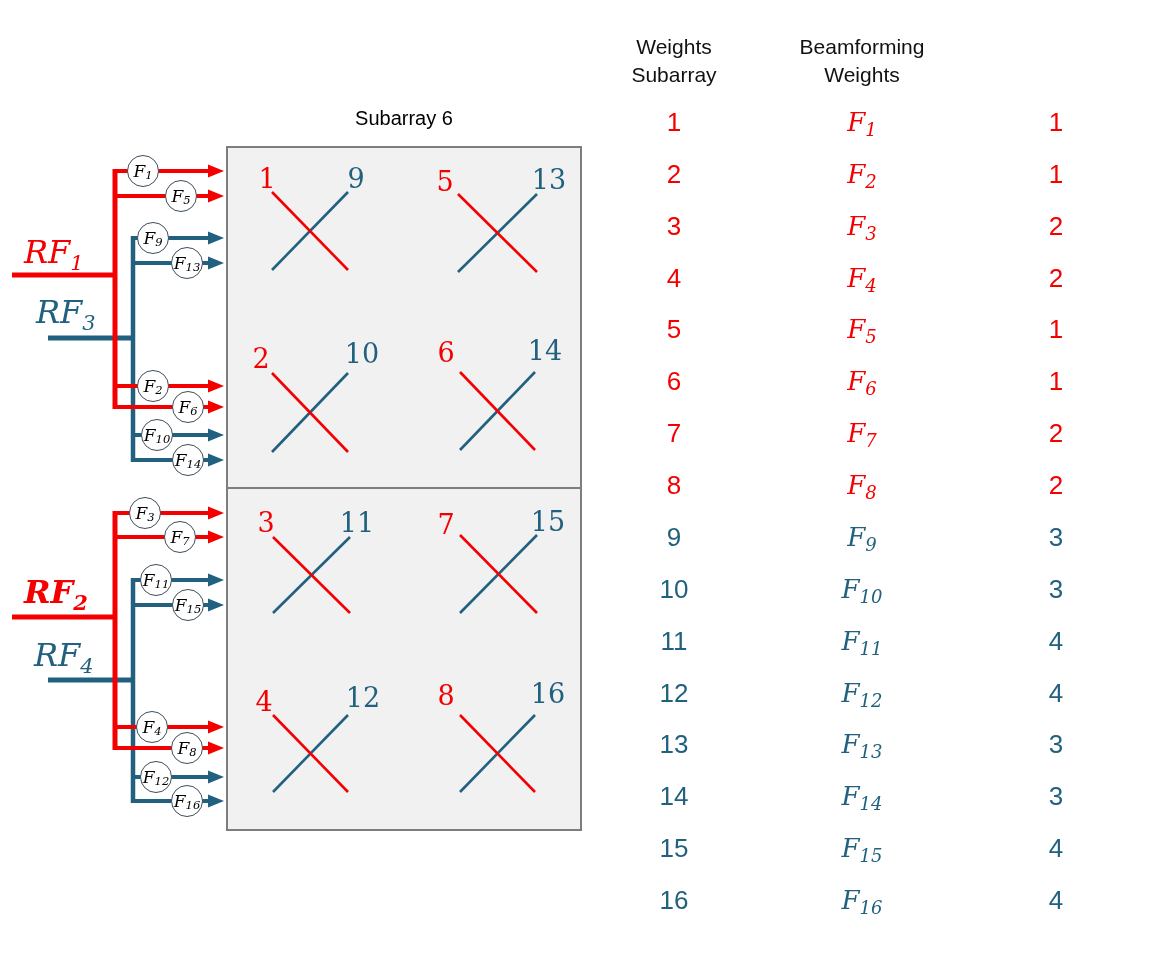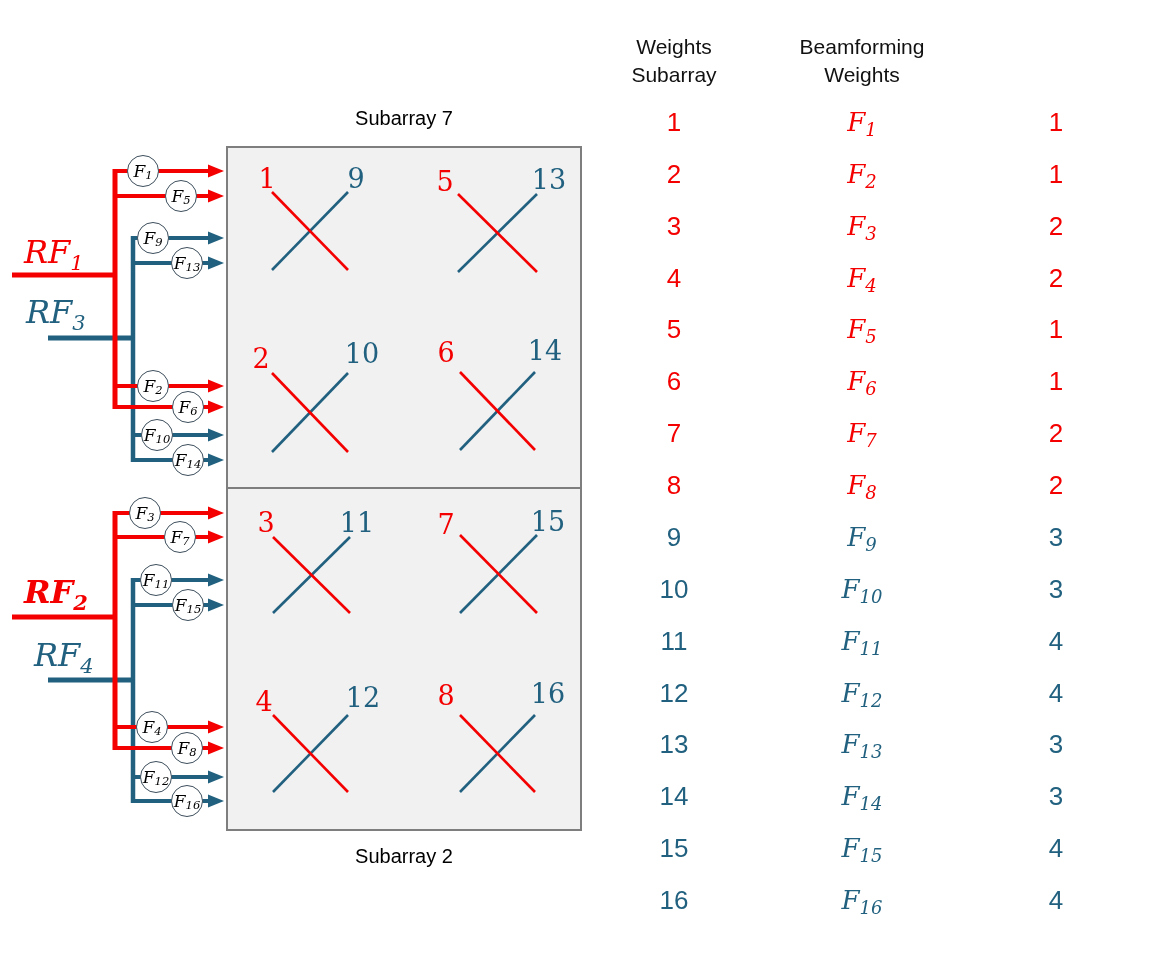--- a/index.html
+++ b/index.html
@@ -39,22 +39,21 @@
   .wsub{font-size:18px;font-style:italic;display:inline-block;transform:translateY(7px);
         font-family:"DejaVu Serif",serif;}
 </style>
 </head>
 <body>
 
 <div class="canvas">
 
   <div class="sbox sbox1"></div>
   <div class="sbox sbox2"></div>
-  <div class="stitle" style="top:107px;">Subarray 7</div>
-  <div class="stitle" style="top:845px;">Subarray 2</div>
+  <div class="stitle" style="top:107px;">Subarray 6</div>
 
   <svg class="wiring" width="1166" height="959" viewBox="0 0 1166 959">
 
     <g>
       <line class="s-teal" x1="48" y1="338" x2="135" y2="338" stroke-width="5"></line>
       <line class="s-teal" x1="133" y1="236" x2="133" y2="462" stroke-width="4.5"></line>
     </g>
     <g>
       <line class="s-teal" x1="48" y1="680" x2="135" y2="680" stroke-width="5"></line>
       <line class="s-teal" x1="133" y1="578" x2="133" y2="803" stroke-width="4.5"></line>
@@ -139,21 +138,21 @@
       <line class="s-teal" x1="273" y1="792" x2="348" y2="715" stroke-width="2.6"></line>
       <line class="s-red" x1="273" y1="715" x2="348" y2="792" stroke-width="2.6"></line>
     </g>
     <g>
       <line class="s-teal" x1="460" y1="792" x2="535" y2="715" stroke-width="2.6"></line>
       <line class="s-red" x1="460" y1="715" x2="535" y2="792" stroke-width="2.6"></line>
     </g>
   </svg>
 
   <div class="rflabel red" style="left:24px;top:233px;"><span>RF</span><span class="sb">1</span></div>
-  <div class="rflabel teal" style="left:26px;top:293px;"><span>RF</span><span class="sb">3</span></div>
+  <div class="rflabel teal" style="left:36px;top:293px;"><span>RF</span><span class="sb">3</span></div>
   <div class="rflabel red" style="left:24px;top:573px;font-weight:bold;"><span>RF</span><span class="sb">2</span></div>
   <div class="rflabel teal" style="left:34px;top:636px;"><span>RF</span><span class="sb">4</span></div>
 
   <div class="fcirc" style="left:127px;top:155px;">
       <span>F</span>
       <span class="sb">1</span>
     </div>
   <div class="fcirc" style="left:165px;top:180px;">
       <span>F</span>
       <span class="sb">5</span>

